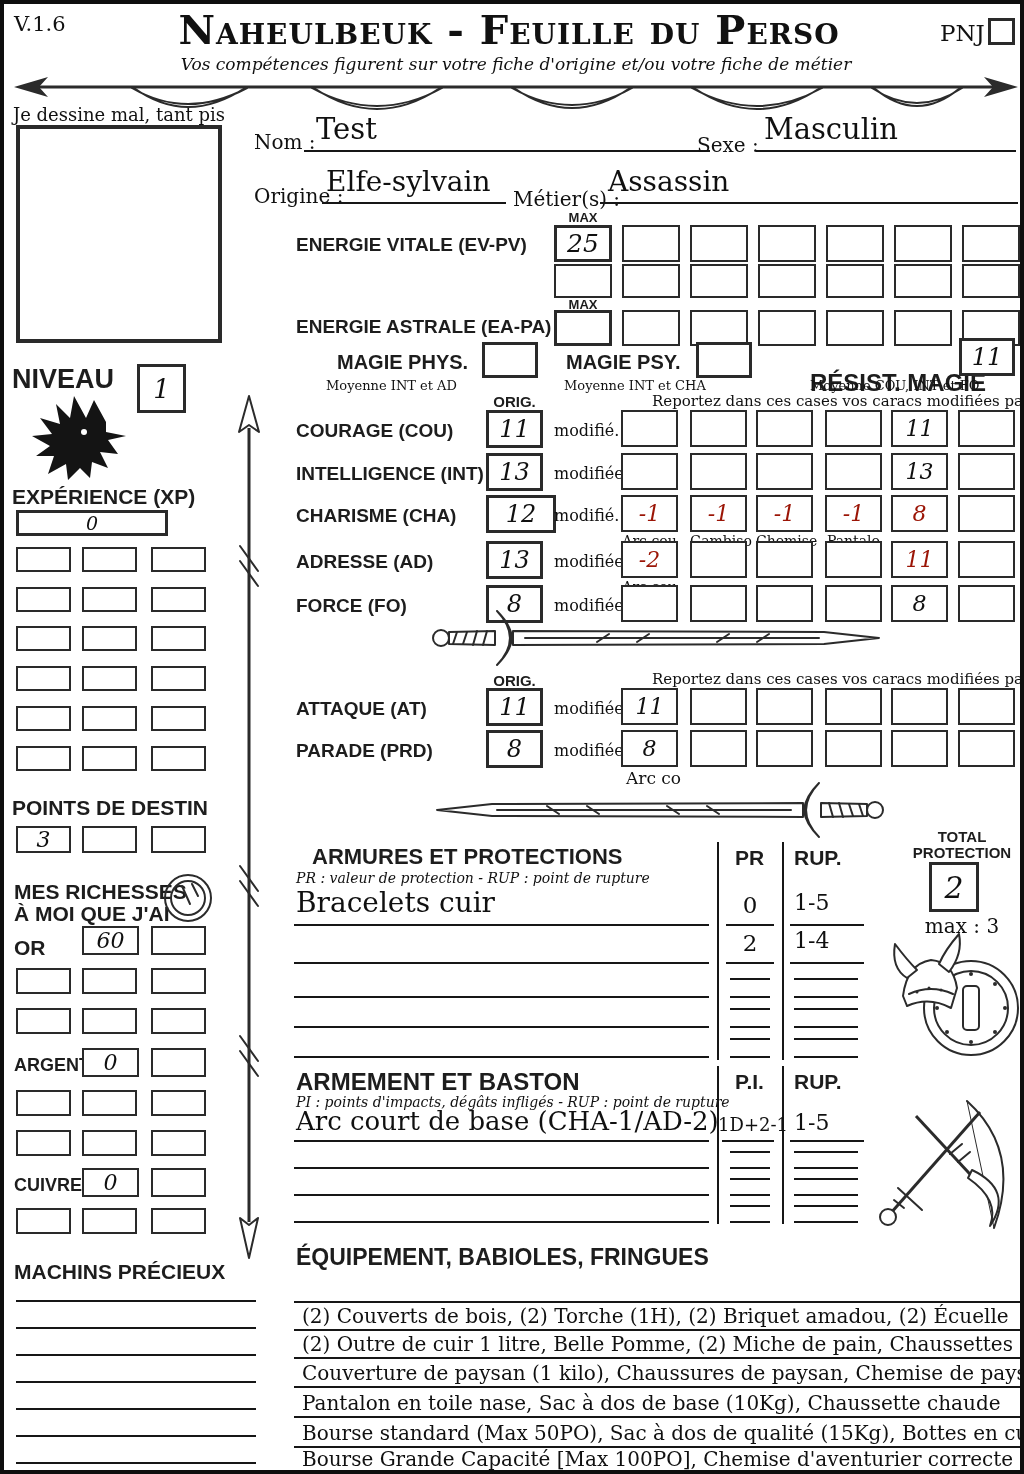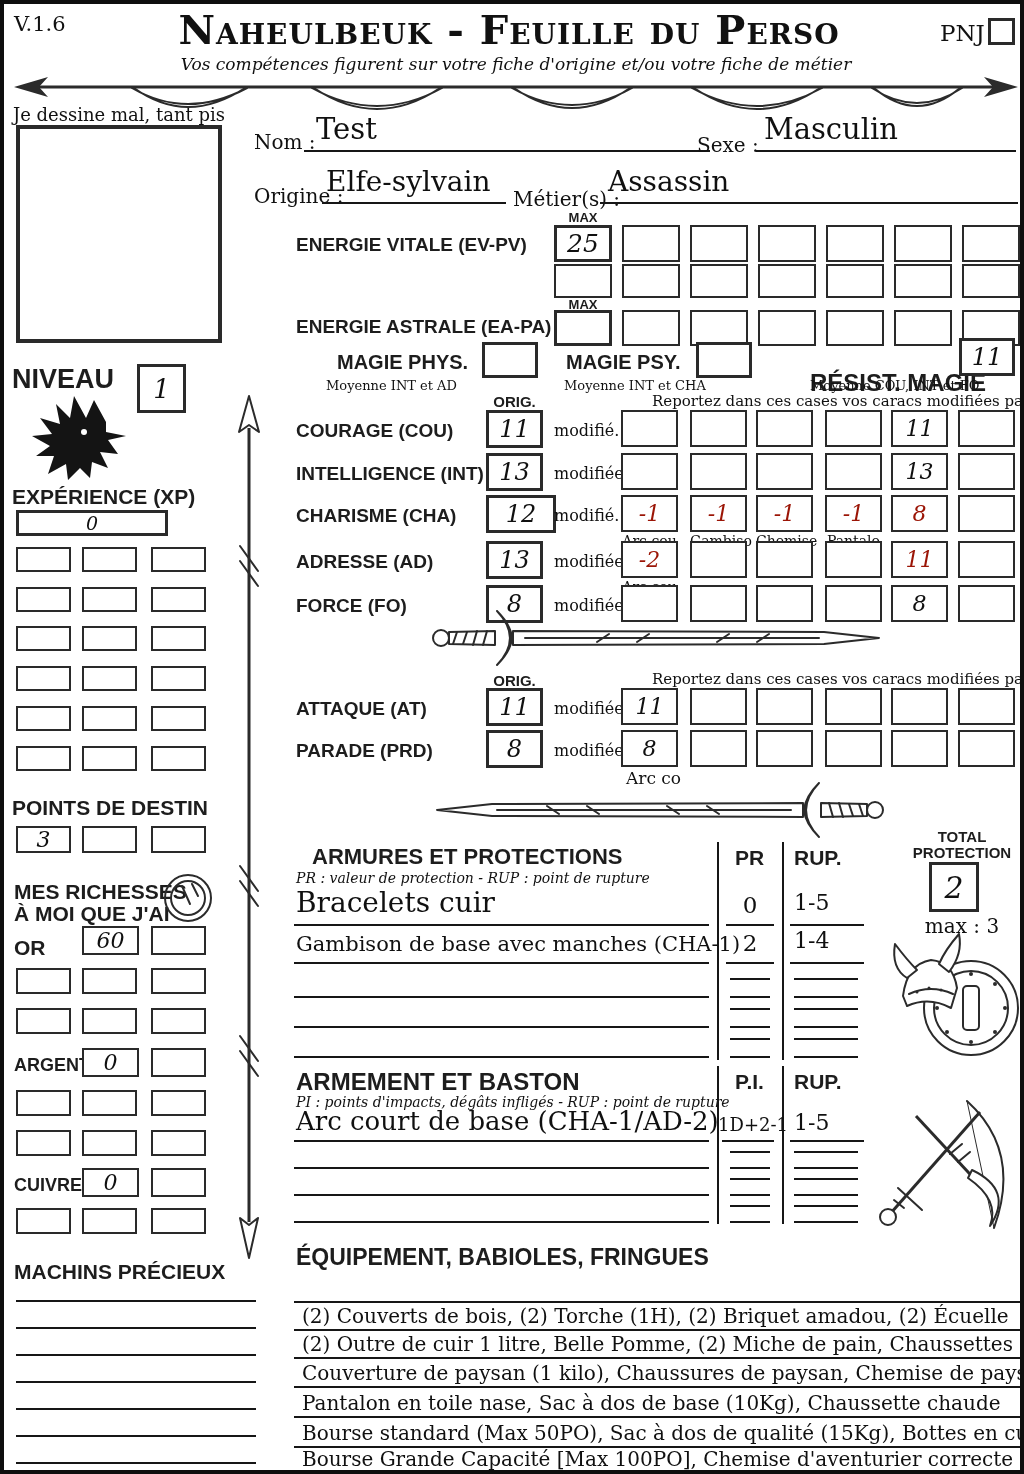--- a/index.html
+++ b/index.html
@@ -344,21 +344,20 @@
   <div class="vline" style="left:713px;top:838px;height:218px;"></div>
   <div class="vline" style="left:778px;top:838px;height:218px;"></div>
 
   <div class="handp" style="left:292px;top:882px;font-size:28px;">Bracelets cuir</div>
   <div class="line" style="left:290px;top:920px;width:415px;"></div>
   <div class="handp ctr" style="left:722px;top:888px;width:48px;font-size:23px;">0</div>
   <div class="line" style="left:722px;top:920px;width:48px;"></div>
   <div class="handp" style="left:790px;top:886px;font-size:22px;">1-5</div>
   <div class="line" style="left:786px;top:920px;width:74px;"></div>
 
-  <div class="handp" style="left:292px;top:928px;font-size:21px;">Gambison de base avec manches (CHA-1)</div>
   <div class="line" style="left:290px;top:958px;width:415px;"></div>
   <div class="handp ctr" style="left:722px;top:926px;width:48px;font-size:23px;">2</div>
   <div class="line" style="left:722px;top:958px;width:48px;"></div>
   <div class="handp" style="left:790px;top:924px;font-size:22px;">1-4</div>
   <div class="line" style="left:786px;top:958px;width:74px;"></div>
 
   <div class="line" style="left:290px;top:992px;width:415px;"></div>
   <div class="line" style="left:726px;top:974px;width:40px;"></div>
   <div class="line" style="left:726px;top:992px;width:40px;"></div>
   <div class="line" style="left:790px;top:974px;width:64px;"></div>

